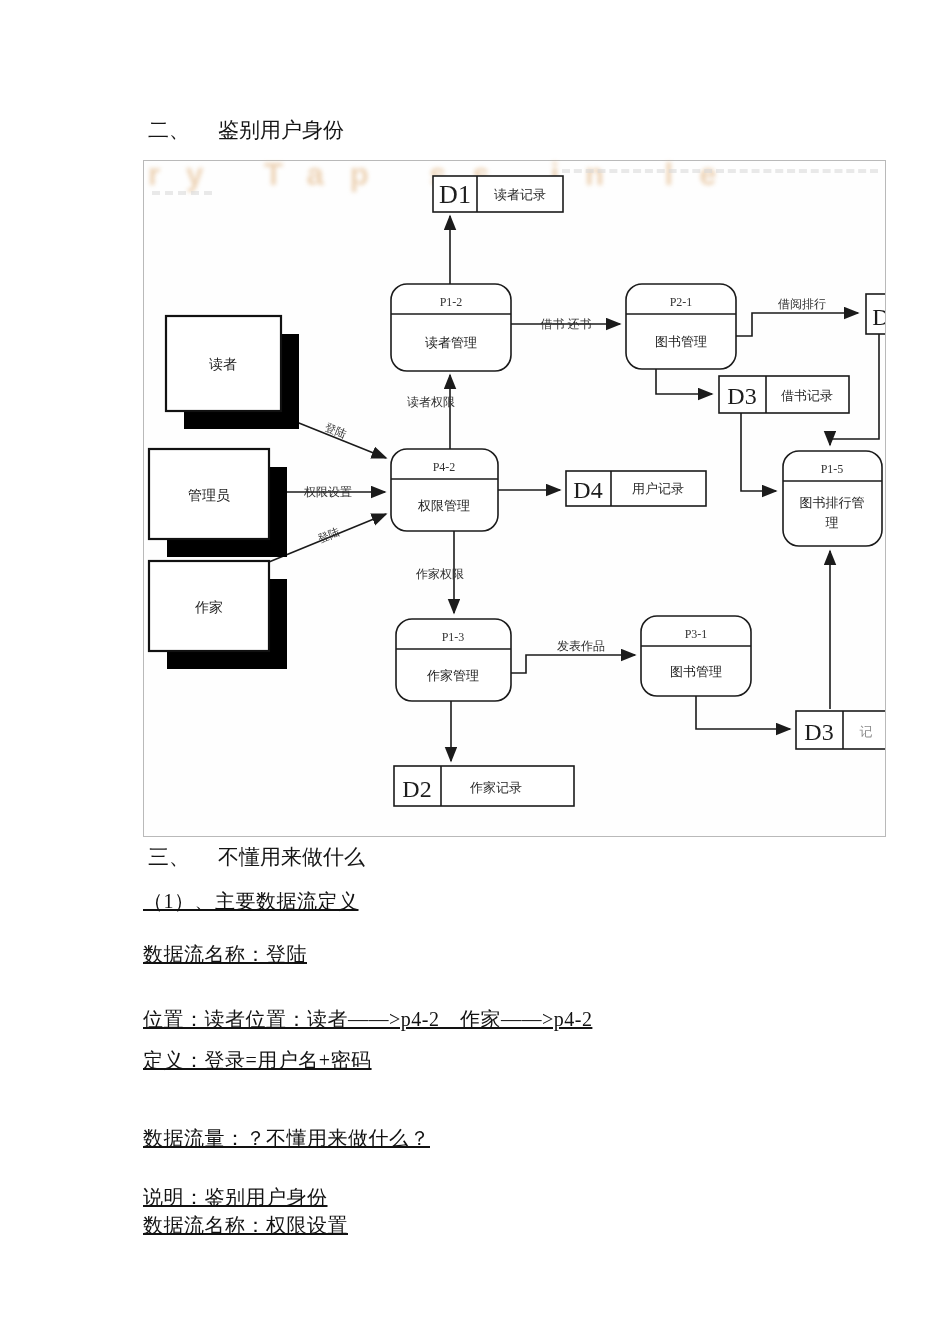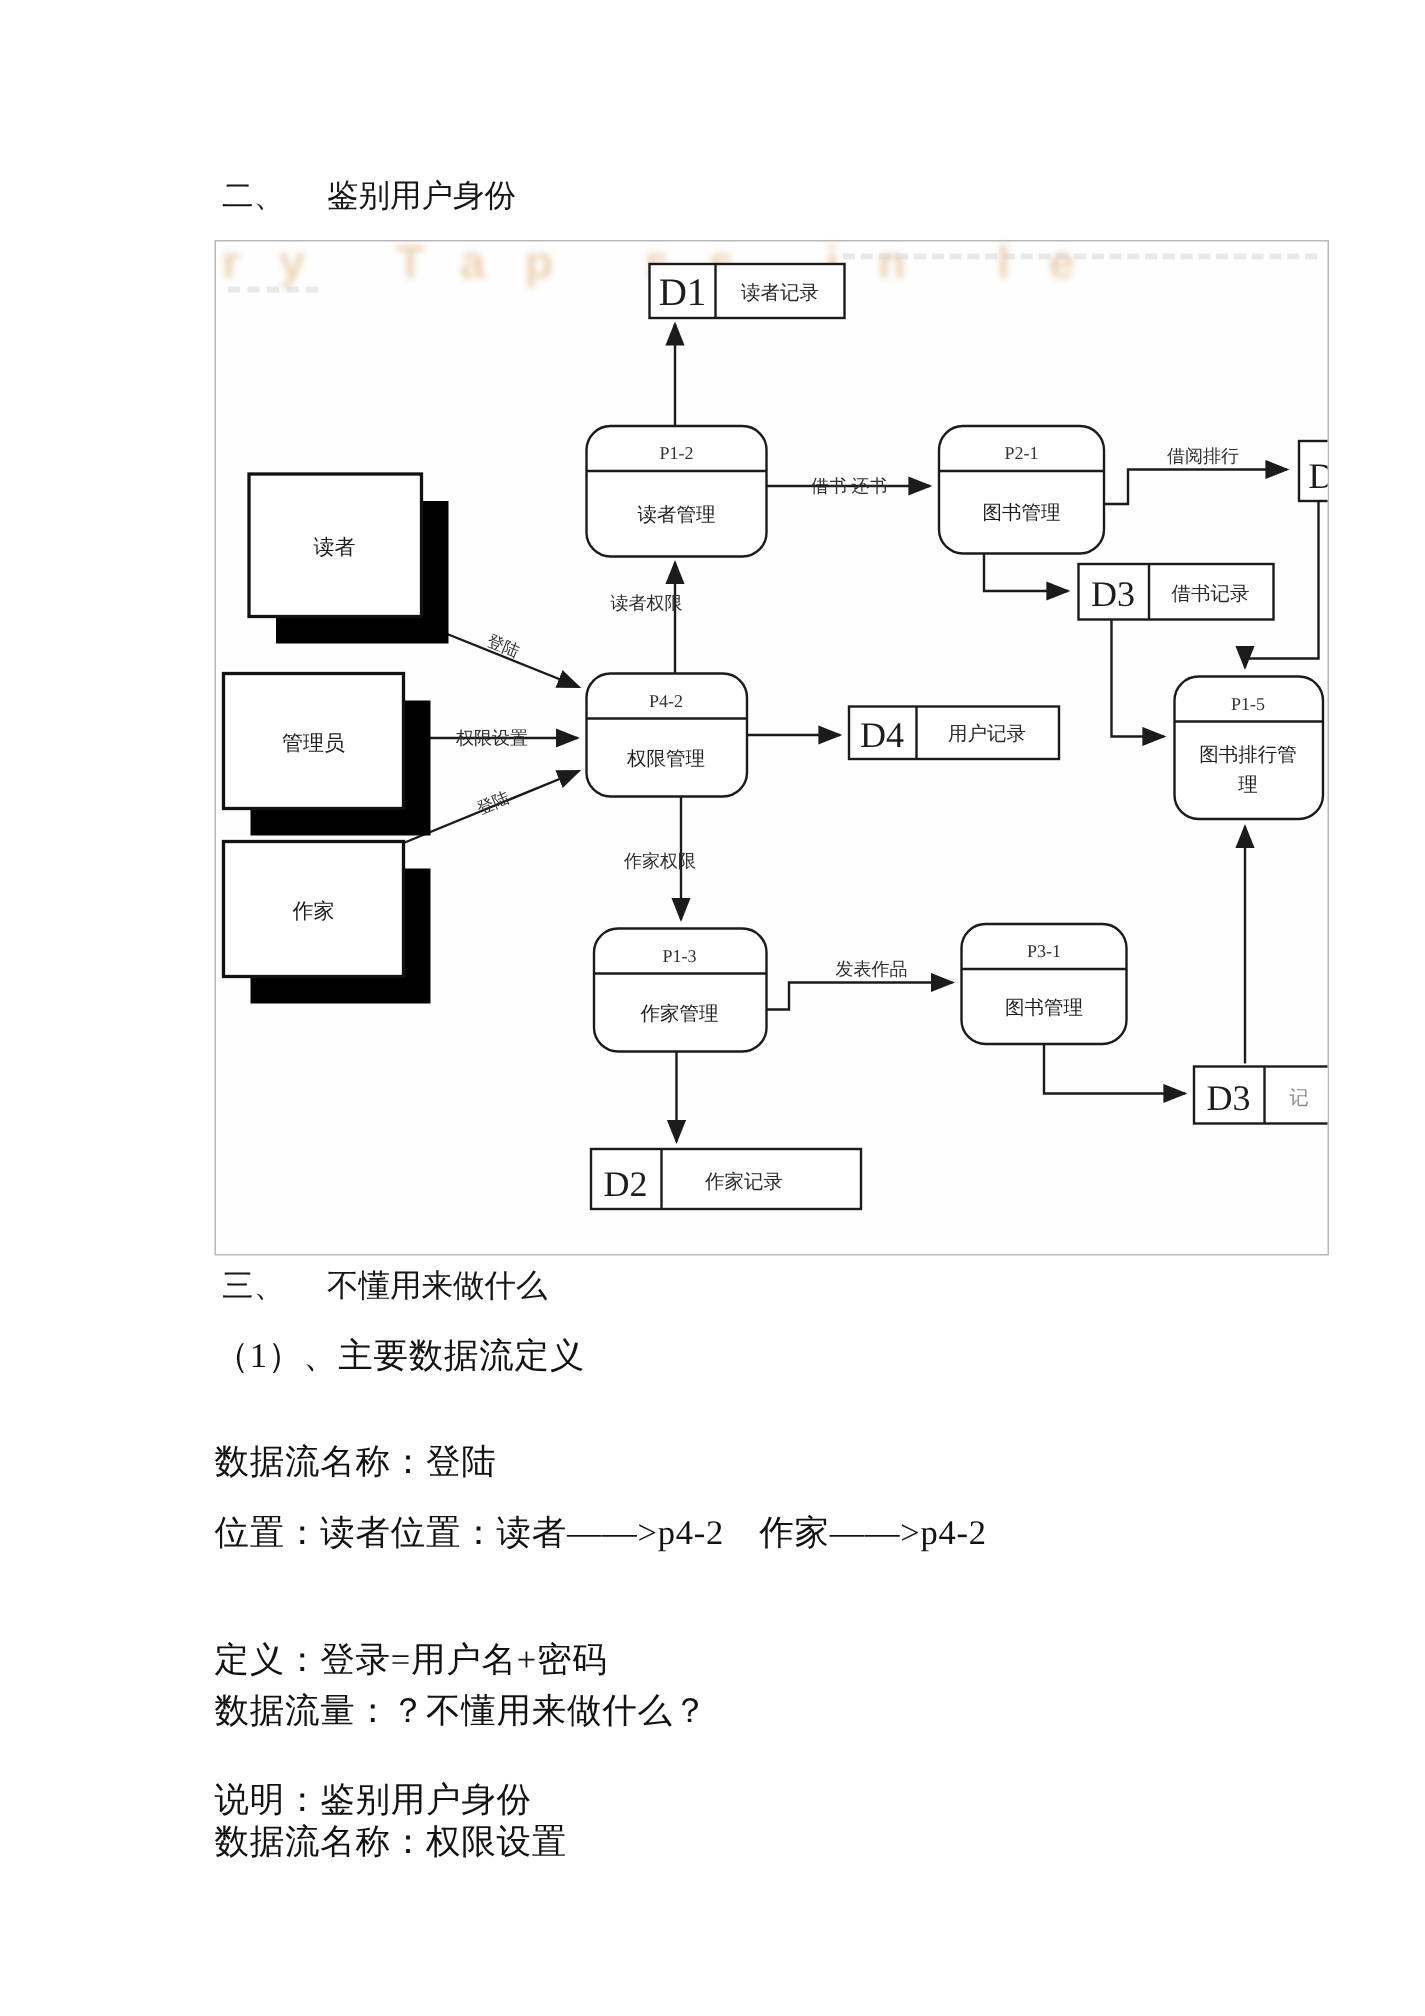--- a/index.html
+++ b/index.html
@@ -6,22 +6,22 @@
   body{
     width:950px;height:1344px;position:relative;background:#ffffff;
     font-family:"Liberation Serif","DejaVu Serif",serif;color:#111;
     overflow:hidden;
   }
   .heading{
     position:absolute;left:148px;font-size:21px;color:#161616;
     display:flex;gap:28px;white-space:nowrap;
   }
   .para{
-    position:absolute;left:143px;font-size:23px;color:#121212;
-    white-space:nowrap;letter-spacing:0.5px;
+    position:absolute;left:143px;font-size:20px;color:#121212;
+    white-space:nowrap;letter-spacing:0.5px;text-decoration:underline;
   }
   .diagram-frame{
     position:absolute;left:143px;top:160px;width:741px;height:675px;
     border:1px solid #b9b9b9;background:#fefefe;box-sizing:content-box;
   }
   .watermark{
     position:absolute;left:4px;top:-4px;width:735px;
     font-size:31px;font-weight:bold;color:#dca86d;opacity:.5;
     letter-spacing:26px;filter:blur(2px);white-space:nowrap;overflow:hidden;
     font-family:"Liberation Sans","DejaVu Sans",sans-serif;
@@ -198,18 +198,18 @@
     </g>
   </svg>
 </div>
 
 <div class="heading" style="top:843px;">
   <span>三、</span>
   <span>不懂用来做什么</span>
 </div>
 
 <div class="para" style="top:888px;">（1）、主要数据流定义</div>
-<div class="para" style="top:941px;margin-top:18px;">数据流名称：登陆</div>
+<div class="para" style="top:941px;">数据流名称：登陆</div>
 <div class="para" style="top:1006px;">位置：读者位置：读者——&gt;p4-2　作家——&gt;p4-2</div>
-<div class="para" style="top:1047px;margin-top:44px;">定义：登录=用户名+密码</div>
+<div class="para" style="top:1047px;">定义：登录=用户名+密码</div>
 <div class="para" style="top:1100px;margin-top:25px;">数据流量：？不懂用来做什么？</div>
 <div class="para" style="top:1184px;">说明：鉴别用户身份</div>
 <div class="para" style="top:1212px;">数据流名称：权限设置</div>
 
 </body></html>

